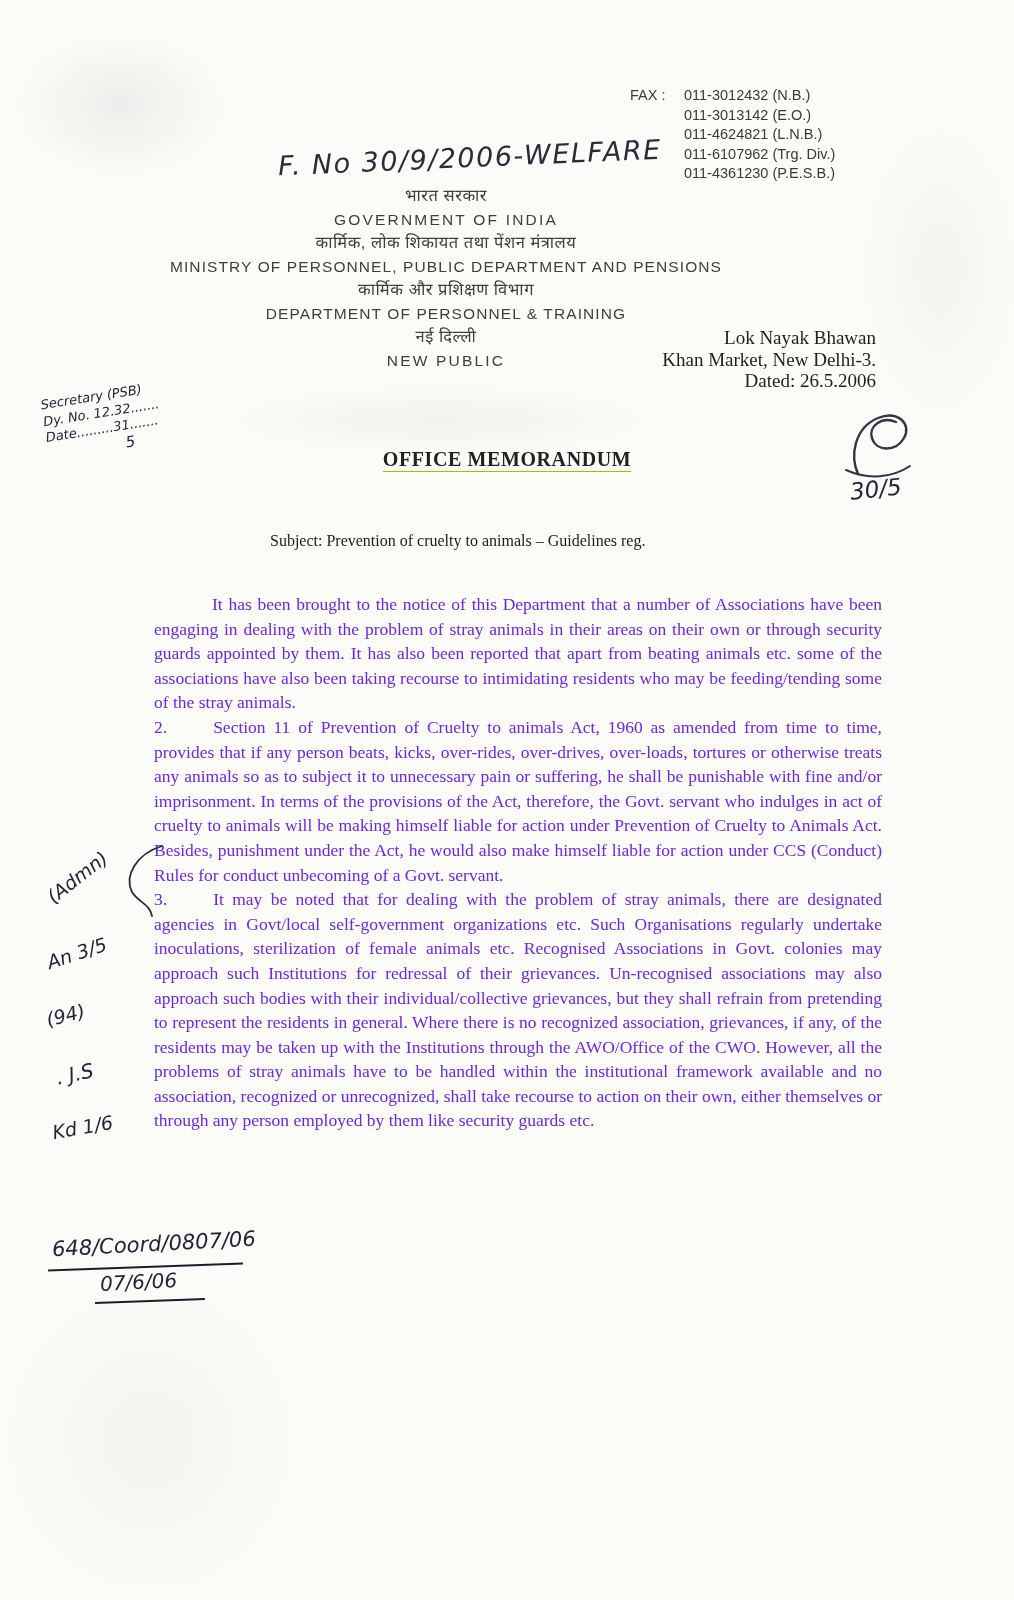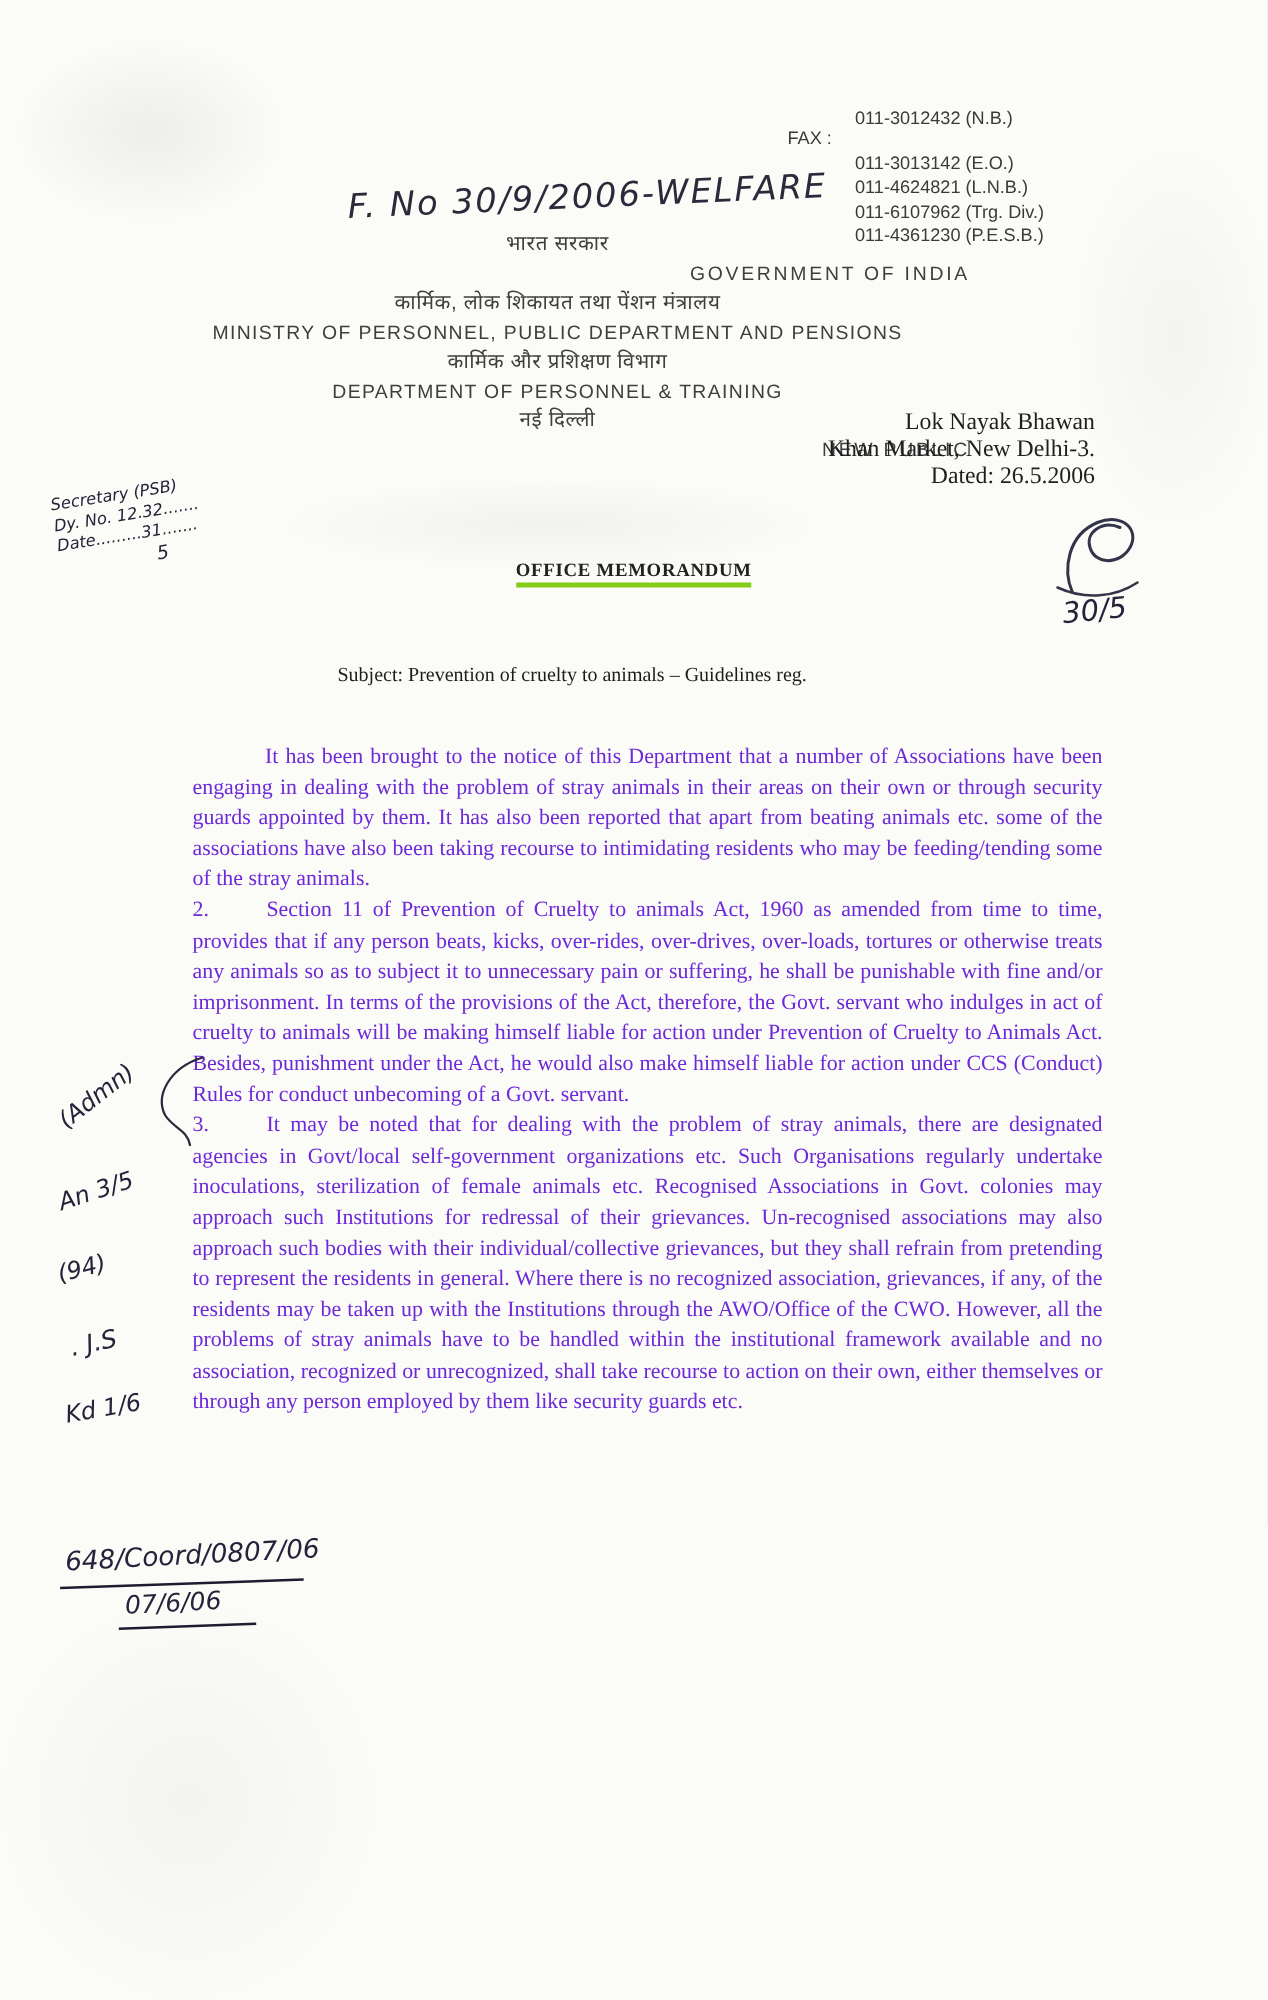--- a/index.html
+++ b/index.html
@@ -18,48 +18,48 @@
     background:radial-gradient(ellipse at center, rgba(60,60,70,0.05), rgba(60,60,70,0) 75%); }
   .smudge.s3 { left:860px; top:120px; width:160px; height:300px;
     background:radial-gradient(ellipse at center, rgba(60,60,70,0.04), rgba(60,60,70,0) 75%); }
   .smudge.s4 { left:0px; top:1280px; width:300px; height:320px;
     background:radial-gradient(ellipse at center, rgba(60,60,70,0.04), rgba(60,60,70,0) 75%); }
 
   
   .fax { left:630px; top:86px; font-family:"Liberation Sans", sans-serif;
     font-size:14.5px; line-height:19.5px; color:#3a3a3a; }
   .fax-row { display:flex; }
-  .fax-label { width:54px; flex:0 0 54px;margin-top:16px; }
+  .fax-label { width:54px; flex:0 0 54px; }
   .fax-indent { margin-left:54px; }
 
   
   .handwrite { font-family:"DejaVu Sans", sans-serif; font-style:italic; color:#23233a; }
   .fileno { left:278px; top:142px; font-size:27px; letter-spacing:1.5px;
     transform:rotate(-2.5deg); color:#2a2a3a; }
 
   
   .header { left:116px; top:184px; width:660px; text-align:center;
     font-family:"Liberation Sans", sans-serif; color:#3e3e3e; }
   .header .hi { font-size:16.5px; line-height:23.5px; letter-spacing:0.5px; }
   .header .en { font-size:15.5px; line-height:23.5px; letter-spacing:1.1px; }
-  .header .ls2 { letter-spacing:2.2px;text-align:right; }
+  .header .ls2 { letter-spacing:2.2px; }
 
   
   .address { right:138px; top:327px; text-align:right;
     font-size:19px; line-height:21.5px; color:#1f1f1f; }
 
   
   .stamp { left:44px; top:388px; transform:rotate(-9deg);
     font-size:13px; line-height:16.5px; }
   .stamp .l4 { margin-left:78px; font-size:15px; }
 
   
   .title-wrap { left:0; top:448px; width:1014px; text-align:center; }
-  .title { font-weight:bold; font-size:15px; letter-spacing:0.6px;
-    border-bottom:4px solid #84cc16; padding-bottom:1px; }
+  .title { font-weight:bold; font-size:20px; letter-spacing:0.6px;
+    border-bottom:1px solid #84cc16; padding-bottom:1px; }
 
   
   .sign-squiggle { left:836px; top:408px; }
   .sign-date { left:850px; top:476px; font-size:23px; transform:rotate(-6deg); }
 
   
   .subject { left:270px; top:532px; font-weight:normal; font-size:16px; color:#1c1c1c; }
 
   
   .body { left:154px; top:592px; width:728px; font-size:17.5px;

